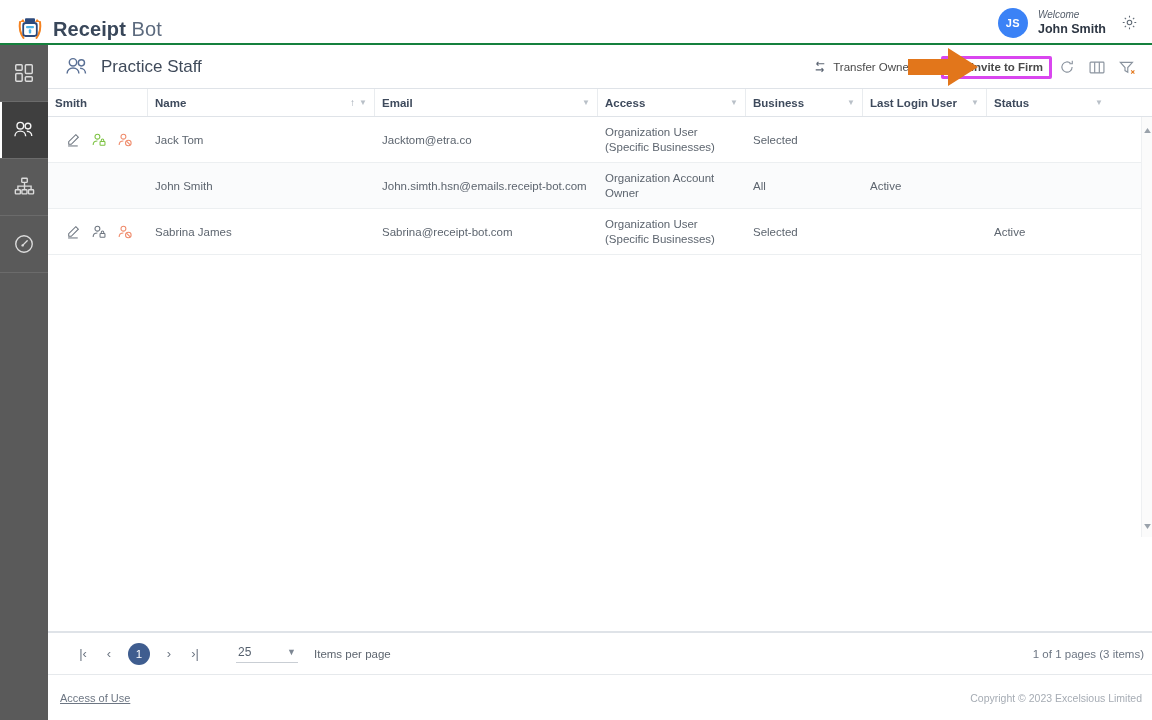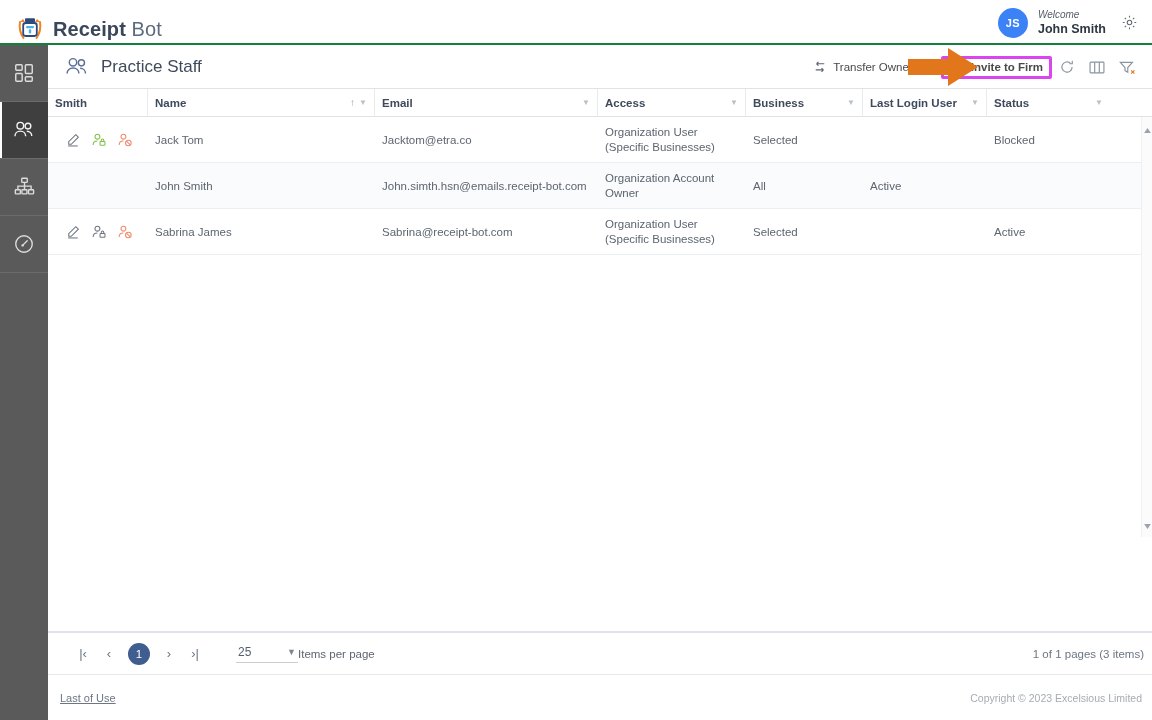--- a/index.html
+++ b/index.html
@@ -117,21 +117,21 @@
   .pg-cur {
     width: 22px; height: 22px; border-radius: 50%; background:#3f5d8f; color:#fff;
     font-size: 11.5px; display:flex; align-items:center; justify-content:center; margin: 0 6px; cursor:pointer;
   }
   .pp-select {
     margin-left: 28px; width: 62px; border-bottom: 1px solid #c9ced4;
     display:flex; align-items:center; justify-content:space-between; padding: 1px 2px 3px 2px; cursor:pointer;
   }
   .pp-val { font-size: 12px; color: #55606e; }
   .pp-caret { color:#7d8793; font-size: 9px; }
-  .pp-label { font-size: 11.5px; color: #5d656f; margin-left: 0; }
+  .pp-label { font-size: 11.5px; color: #5d656f; margin-left: 16px; }
   .pg-info { position:absolute; right: 8px; font-size: 11.5px; color:#6d7683; }
 
   
   .footer {
     position: absolute; left: 48px; top: 674px; width: 1104px; height: 46px;
     border-top: 1px solid #e6e9ec; background:#fff; display:flex; align-items:center;
   }
   .terms { margin-left: 12px; font-size: 11px; color: #6d7683; text-decoration: underline; cursor:pointer; }
   .copyright { position: absolute; right: 10px; font-size: 10.5px; color: #a6acb4; }
 </style>
@@ -334,21 +334,20 @@
                   <path d="M9.6 9.2l4.4 4.4"></path>
               </svg>
             </span>
           </div>
         </div>
         <div class="td" style="width:227px">Jack Tom</div>
         <div class="td" style="width:223px">Jacktom@etra.co</div>
         <div class="td wrap" style="width:148px">Organization User (Specific Businesses)</div>
         <div class="td" style="width:117px">Selected</div>
         <div class="td" style="width:124px"></div>
-        <div class="td" style="width:123px">Blocked</div>
       </div>
 
       <div class="tr alt">
         <div class="td" style="width:100px"></div>
         <div class="td" style="width:227px">John Smith</div>
         <div class="td" style="width:223px">John.simth.hsn@emails.receipt-bot.com</div>
         <div class="td wrap" style="width:148px">Organization Account Owner</div>
         <div class="td" style="width:117px">All</div>
         <div class="td" style="width:123px">Active</div>
       </div>
@@ -413,17 +412,17 @@
     <div class="pp-select">
       <span class="pp-val">25</span>
       <span class="pp-caret">▼</span>
     </div>
     <div class="pp-label">Items per page</div>
 
     <div class="pg-info">1 of 1 pages (3 items)</div>
   </div>
 
   <div class="footer">
-    <a class="terms">Last of Use</a>
+    <a class="terms">Access of Use</a>
     <div class="copyright">Copyright © 2023 Excelsious Limited</div>
   </div>
 
 </div>
 
 </body></html>

